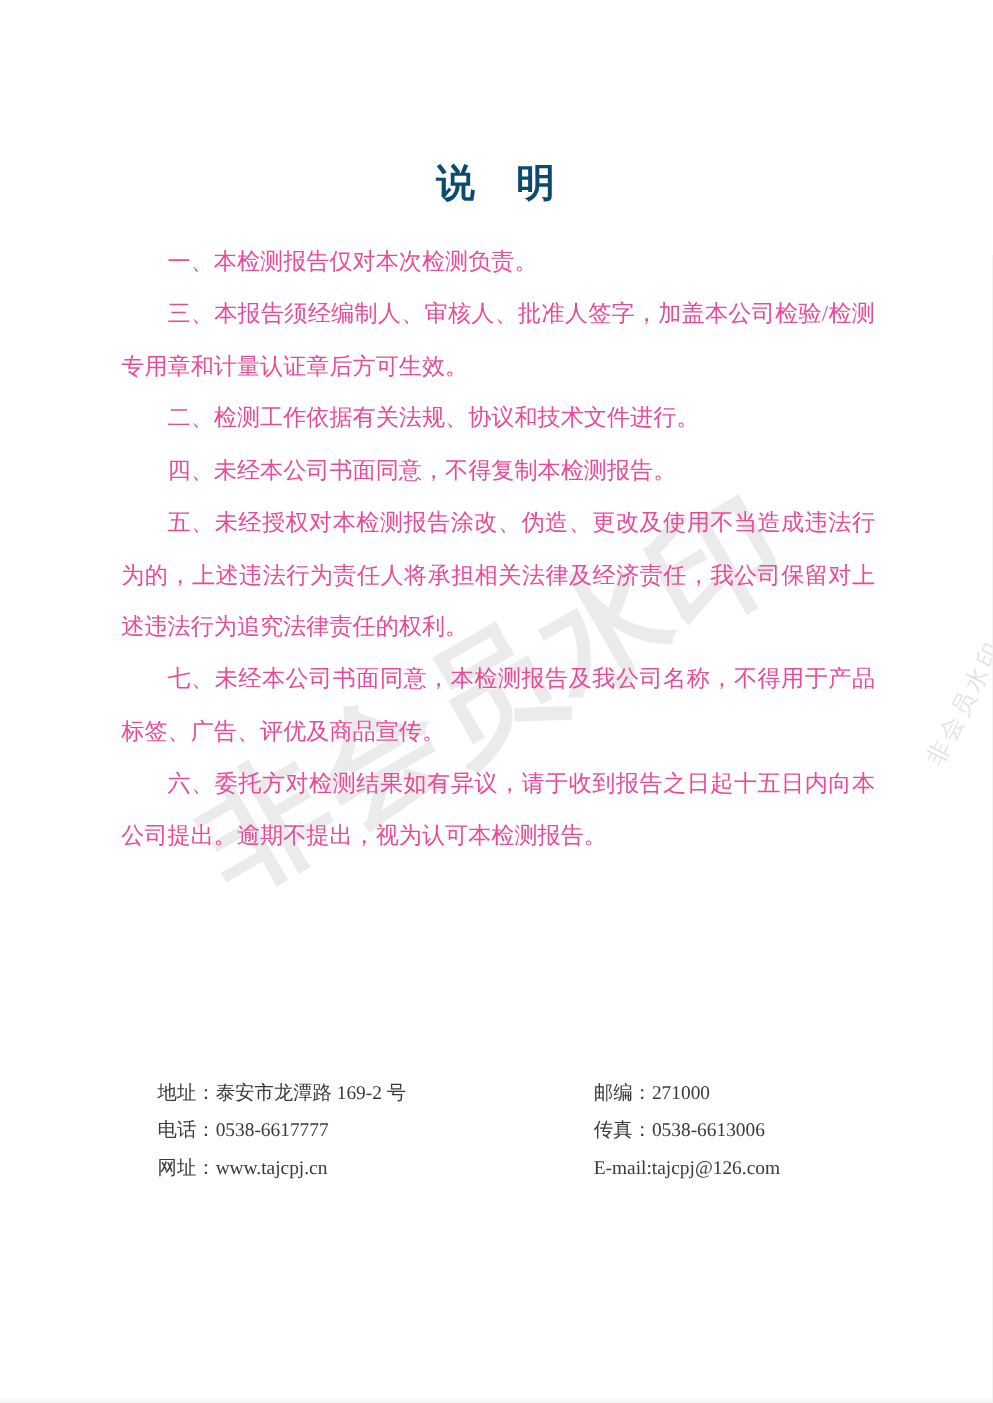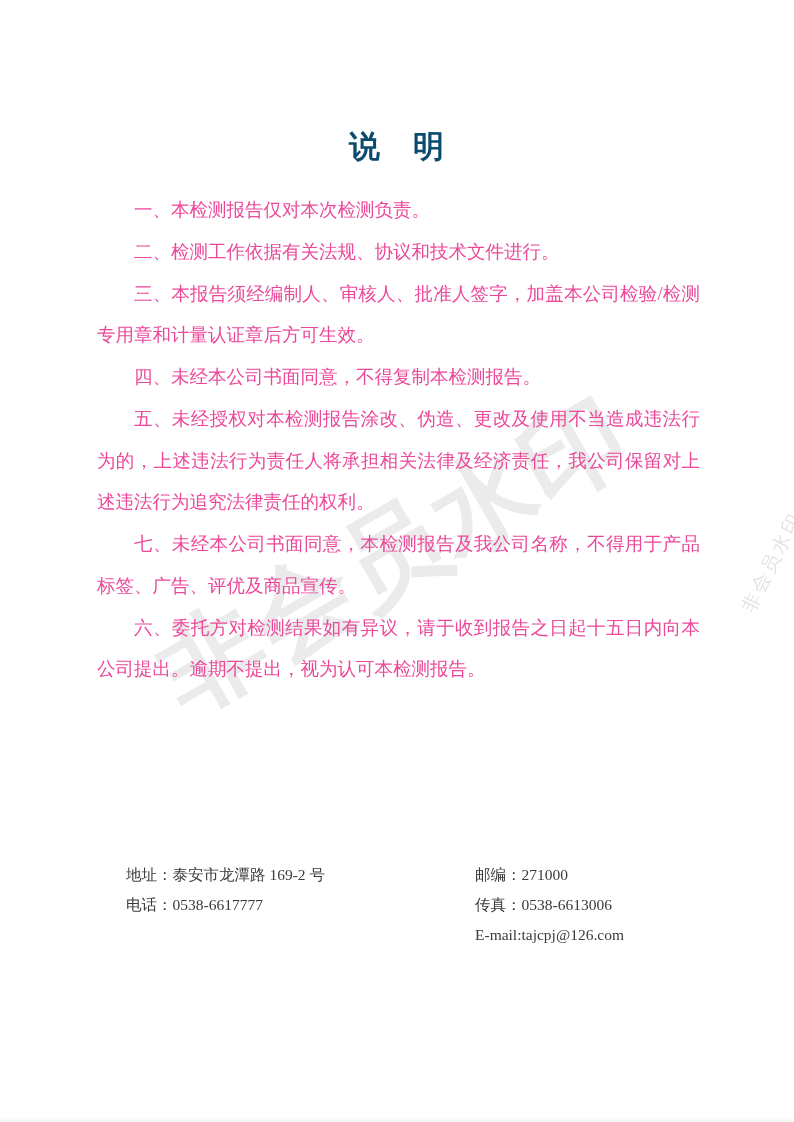--- a/index.html
+++ b/index.html
@@ -101,32 +101,33 @@
 <div class="page">
 
   <div class="watermark-big">非会员水印</div>
 
   <div class="watermark-edge">非会员水印</div>
 
   <div class="title">说　明</div>
 
   <div class="notes">
     <p>一、本检测报告仅对本次检测负责。</p>
+    <p>三、本报告须经编制人、审核人、批准人签字，加盖本公司检验/检测专用章和计量认证章后方可生效。</p>
     <p>二、检测工作依据有关法规、协议和技术文件进行。</p>
-    <p>三、本报告须经编制人、审核人、批准人签字，加盖本公司检验/检测专用章和计量认证章后方可生效。</p>
     <p>四、未经本公司书面同意，不得复制本检测报告。</p>
     <p>五、未经授权对本检测报告涂改、伪造、更改及使用不当造成违法行为的，上述违法行为责任人将承担相关法律及经济责任，我公司保留对上述违法行为追究法律责任的权利。</p>
     <p>七、未经本公司书面同意，本检测报告及我公司名称，不得用于产品标签、广告、评优及商品宣传。</p>
     <p>六、委托方对检测结果如有异议，请于收到报告之日起十五日内向本公司提出。逾期不提出，视为认可本检测报告。</p>
   </div>
 
   <div class="footer">
     <div class="col left">
       <div class="line">地址：泰安市龙潭路 169-2 号</div>
       <div class="line">电话：0538-6617777</div>
+      <div class="line">网址：www.tajcpj.cn</div>
     </div>
     <div class="col right">
       <div class="line">邮编：271000</div>
       <div class="line">传真：0538-6613006</div>
       <div class="line">E-mail:tajcpj@126.com</div>
     </div>
   </div>
 
 </div>
 

